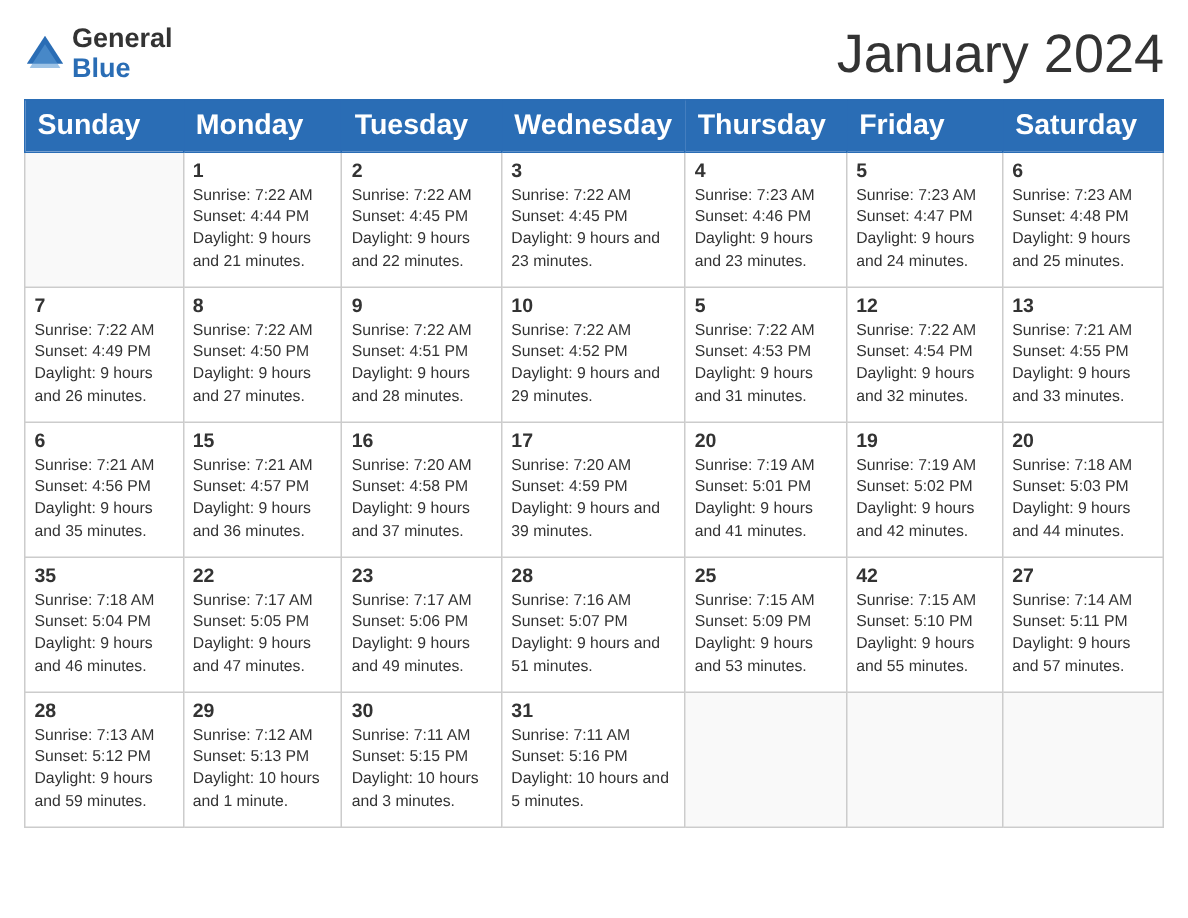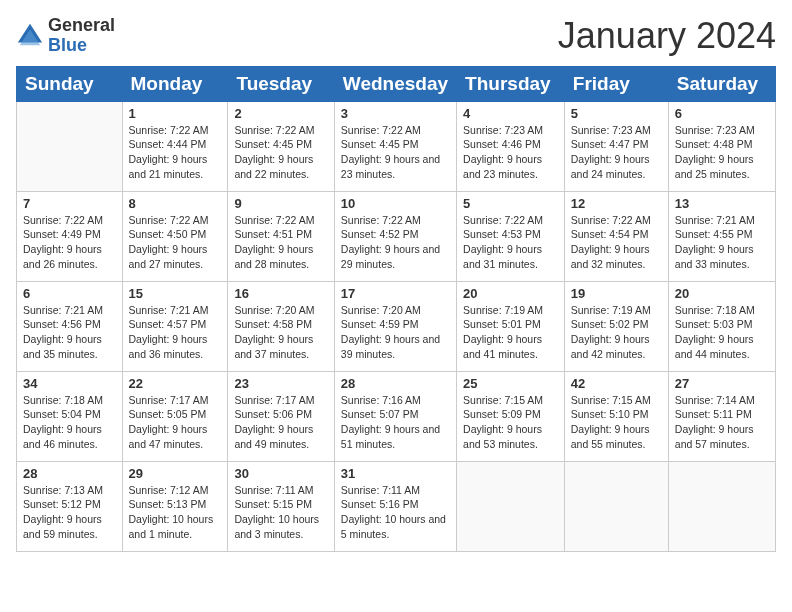--- a/index.html
+++ b/index.html
@@ -196,21 +196,21 @@
           <div class="day-number">19</div>
           <div class="day-info">Sunrise: 7:19 AM<br>Sunset: 5:02 PM<br>Daylight: 9 hours and 42 minutes.</div>
         </td>
         <td>
           <div class="day-number">20</div>
           <div class="day-info">Sunrise: 7:18 AM<br>Sunset: 5:03 PM<br>Daylight: 9 hours and 44 minutes.</div>
         </td>
       </tr>
       <tr>
         <td>
-          <div class="day-number">34</div>
+          <div class="day-number">35</div>
           <div class="day-info">Sunrise: 7:18 AM<br>Sunset: 5:04 PM<br>Daylight: 9 hours and 46 minutes.</div>
         </td>
         <td>
           <div class="day-number">22</div>
           <div class="day-info">Sunrise: 7:17 AM<br>Sunset: 5:05 PM<br>Daylight: 9 hours and 47 minutes.</div>
         </td>
         <td>
           <div class="day-number">23</div>
           <div class="day-info">Sunrise: 7:17 AM<br>Sunset: 5:06 PM<br>Daylight: 9 hours and 49 minutes.</div>
         </td>

